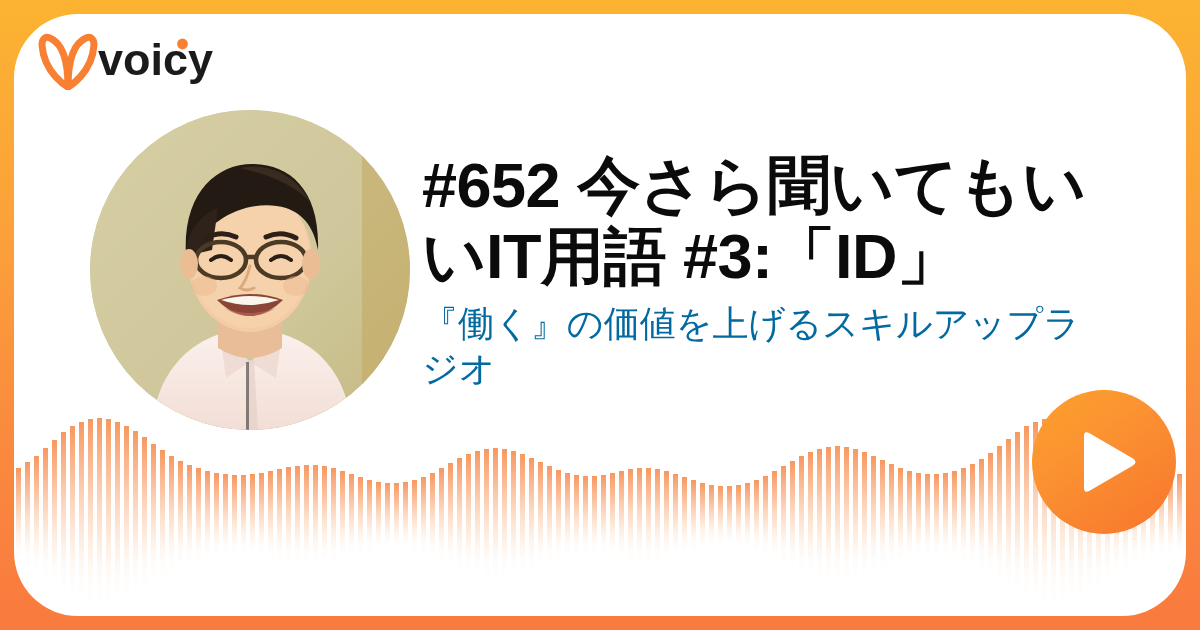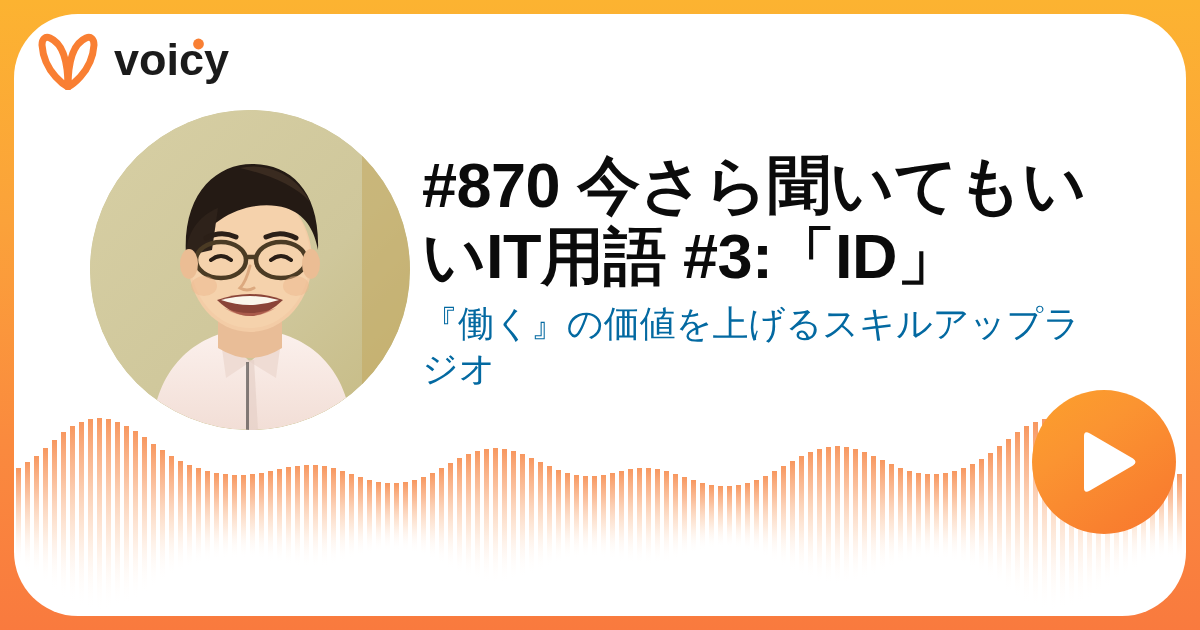--- a/index.html
+++ b/index.html
@@ -21,21 +21,21 @@
     left:14px; top:14px;
     width:1172px; height:602px;
     background:#FFFFFF;
     border-radius:64px 64px 64px 64px;
     overflow:hidden;
   }
 
   
   #logo {
     position:absolute; left:24px; top:16px;
-    display:flex; align-items:center; gap:16px;
+    display:flex; align-items:center; gap:0;
     height:62px;
   }
   #logo-mark { width:60px; height:58px; display:block; }
   #logo-word { display:block; }
 
   
   #avatar {
     position:absolute;
     left:76px; top:96px;
     width:320px; height:320px;
@@ -312,21 +312,21 @@
           <ellipse cx="114" cy="176" rx="13" ry="10" fill="#EDB78E" opacity="0.5"></ellipse>
           <ellipse cx="206" cy="176" rx="13" ry="10" fill="#EDB78E" opacity="0.5"></ellipse>
 
           <ellipse cx="99" cy="154" rx="9" ry="15" fill="#EBBD94"></ellipse>
           <ellipse cx="221" cy="154" rx="9" ry="15" fill="#EBBD94"></ellipse>
         </g>
       </svg>
     </div>
 
     <div id="text-block">
-      <div id="episode-title">#870 今さら聞いてもいいIT用語 #3:「ID」</div>
+      <div id="episode-title">#652 今さら聞いてもいいIT用語 #3:「ID」</div>
       <div id="channel-name">『働く』の価値を上げるスキルアップラジオ</div>
     </div>
 
     <div id="play-button">
       <svg width="58" height="64" viewBox="0 0 58 64">
         <path d="M4 6 Q4 0 10 3.5 L53 28.5 Q58 32 53 35.5 L10 60.5 Q4 64 4 58 Z" fill="#FFFFFF"></path>
       </svg>
     </div>
 
   </div>

